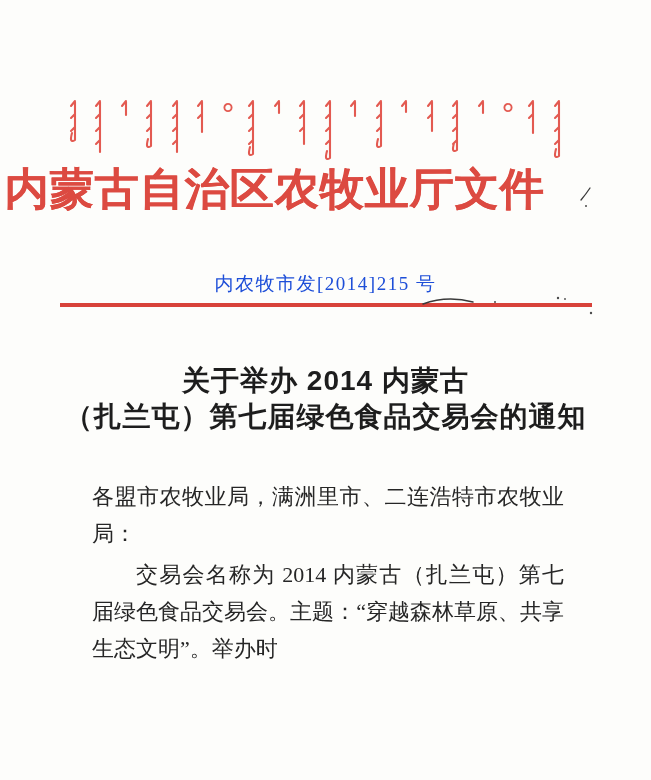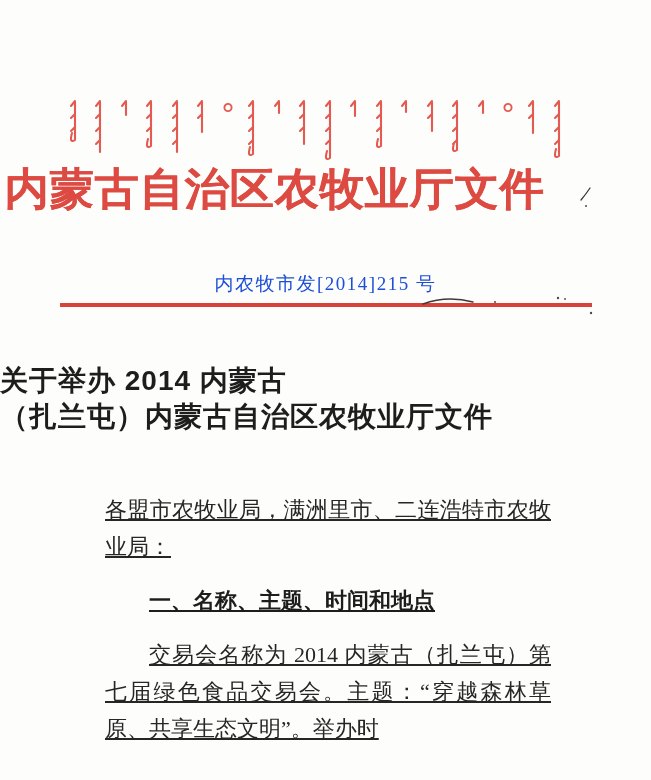--- a/index.html
+++ b/index.html
@@ -62,40 +62,40 @@
 
   
   .pen-squiggle { position: absolute; top: 289px; left: 415px; }
   .pen-tick     { position: absolute; top: 184px; left: 577px; }
 
   
   .notice-title {
     position: absolute;
     top: 363px; left: 0;
     width: 651px;
-    text-align: left;
+    text-align: center;
     font-size: 28px;
     font-weight: bold;
     line-height: 36px;
     letter-spacing: 1px;
     color: #1d1d1d;
     font-family: "Liberation Sans", "DejaVu Sans", sans-serif;
   }
 
   
   .body-text {
     position: absolute;
     top: 474px; left: 88px;
     width: 480px;
     font-size: 22px;
     line-height: 37px;
     color: #262626;
     text-align: justify;
   }
-  .body-text p { margin: 17px; text-decoration: underline; }
+  .body-text p { margin: 4px; }
   .salutation { text-indent: 0; }
   .para { text-indent: 2em; }
   .section-heading {
     text-indent: 2em;
     font-weight: bold;
     font-family: "Liberation Sans", "DejaVu Sans", sans-serif;
     color: #1d1d1d;
   }
 </style>
 </head>
@@ -180,22 +180,21 @@
     <circle cx="176" cy="24" r="1.2" fill="#4a4a4a"></circle>
   </svg>
 
   <svg class="pen-tick" width="18" height="26" viewBox="0 0 18 26">
     <path d="M4,16 Q9,10 13,4" stroke="#3a3a3a" stroke-width="1.3" fill="none" stroke-linecap="round"></path>
     <circle cx="9" cy="22" r="1" fill="#4a4a4a"></circle>
   </svg>
 
   <div class="notice-title">
     <div>关于举办 2014 内蒙古</div>
-    <div>（扎兰屯）内蒙古自治区农牧业厅文件</div>
+    <div>（扎兰屯）第七届绿色食品交易会的通知</div>
   </div>
 
   <div class="body-text">
     <p class="salutation">各盟市农牧业局，满洲里市、二连浩特市农牧业局：</p>
-    <p class="section-heading">一、名称、主题、时间和地点</p>
     <p class="para">交易会名称为 2014 内蒙古（扎兰屯）第七届绿色食品交易会。主题：“穿越森林草原、共享生态文明”。举办时</p>
   </div>
 
 </div>
 
 </body></html>

